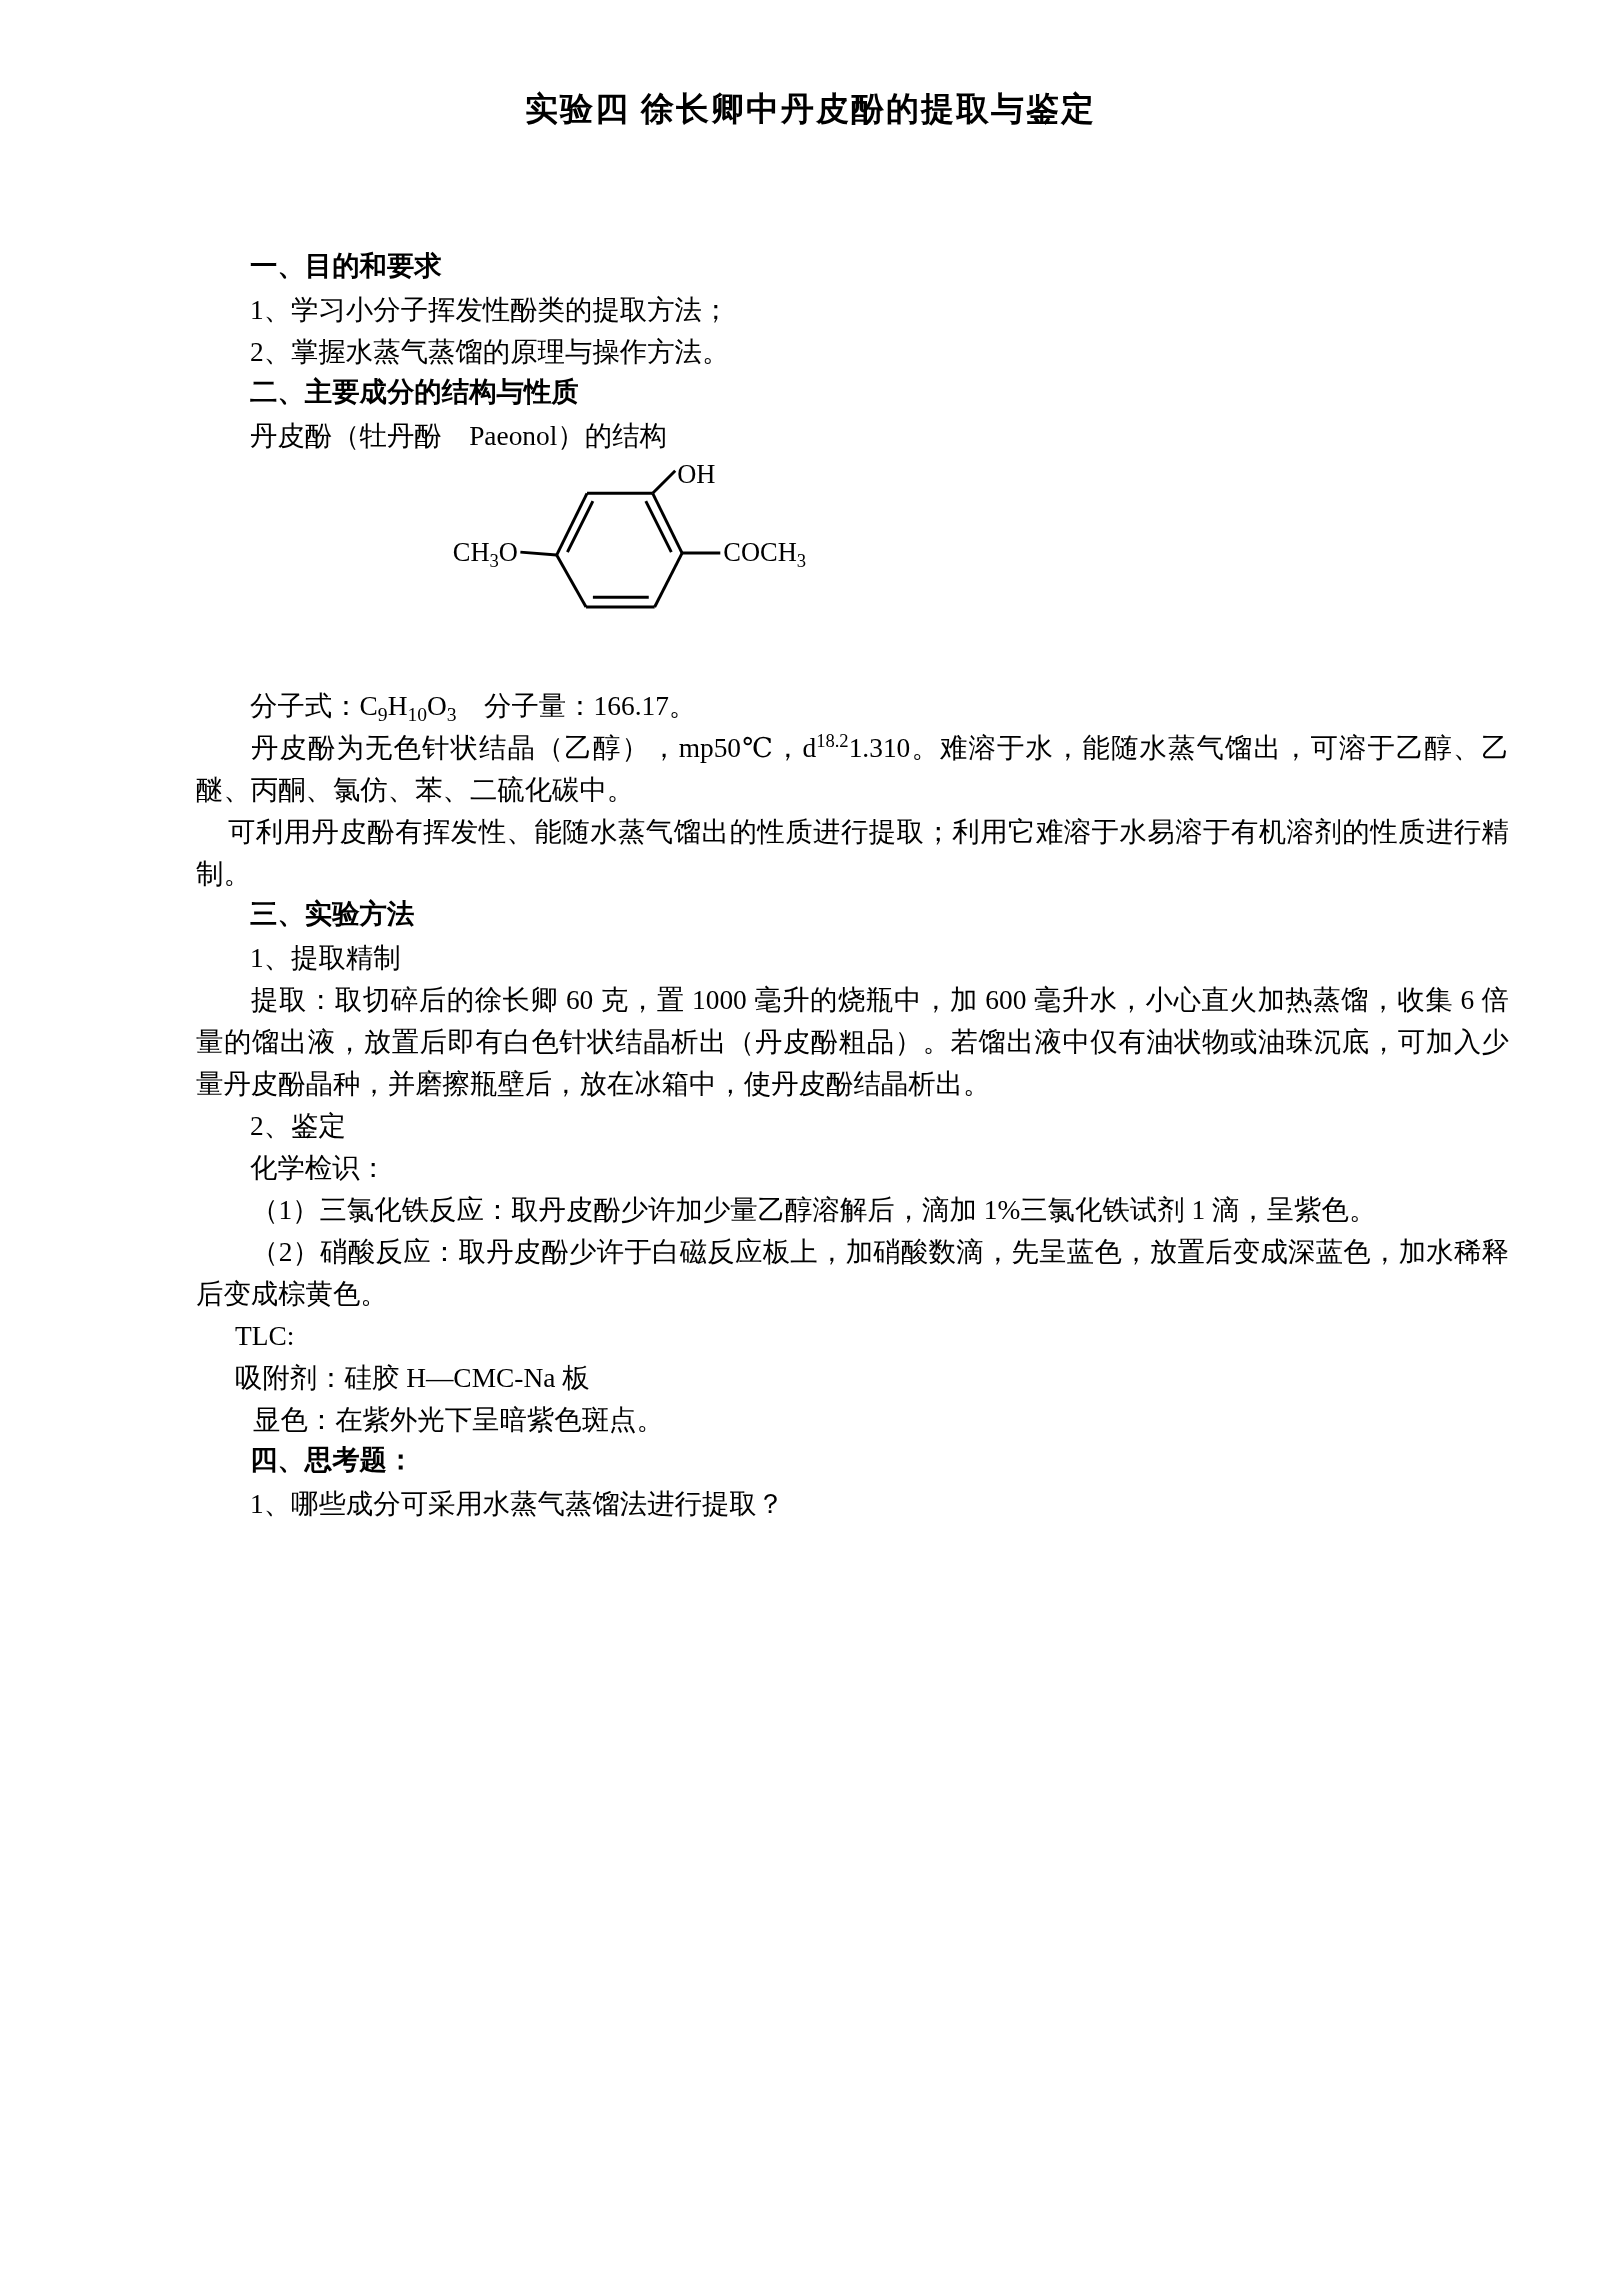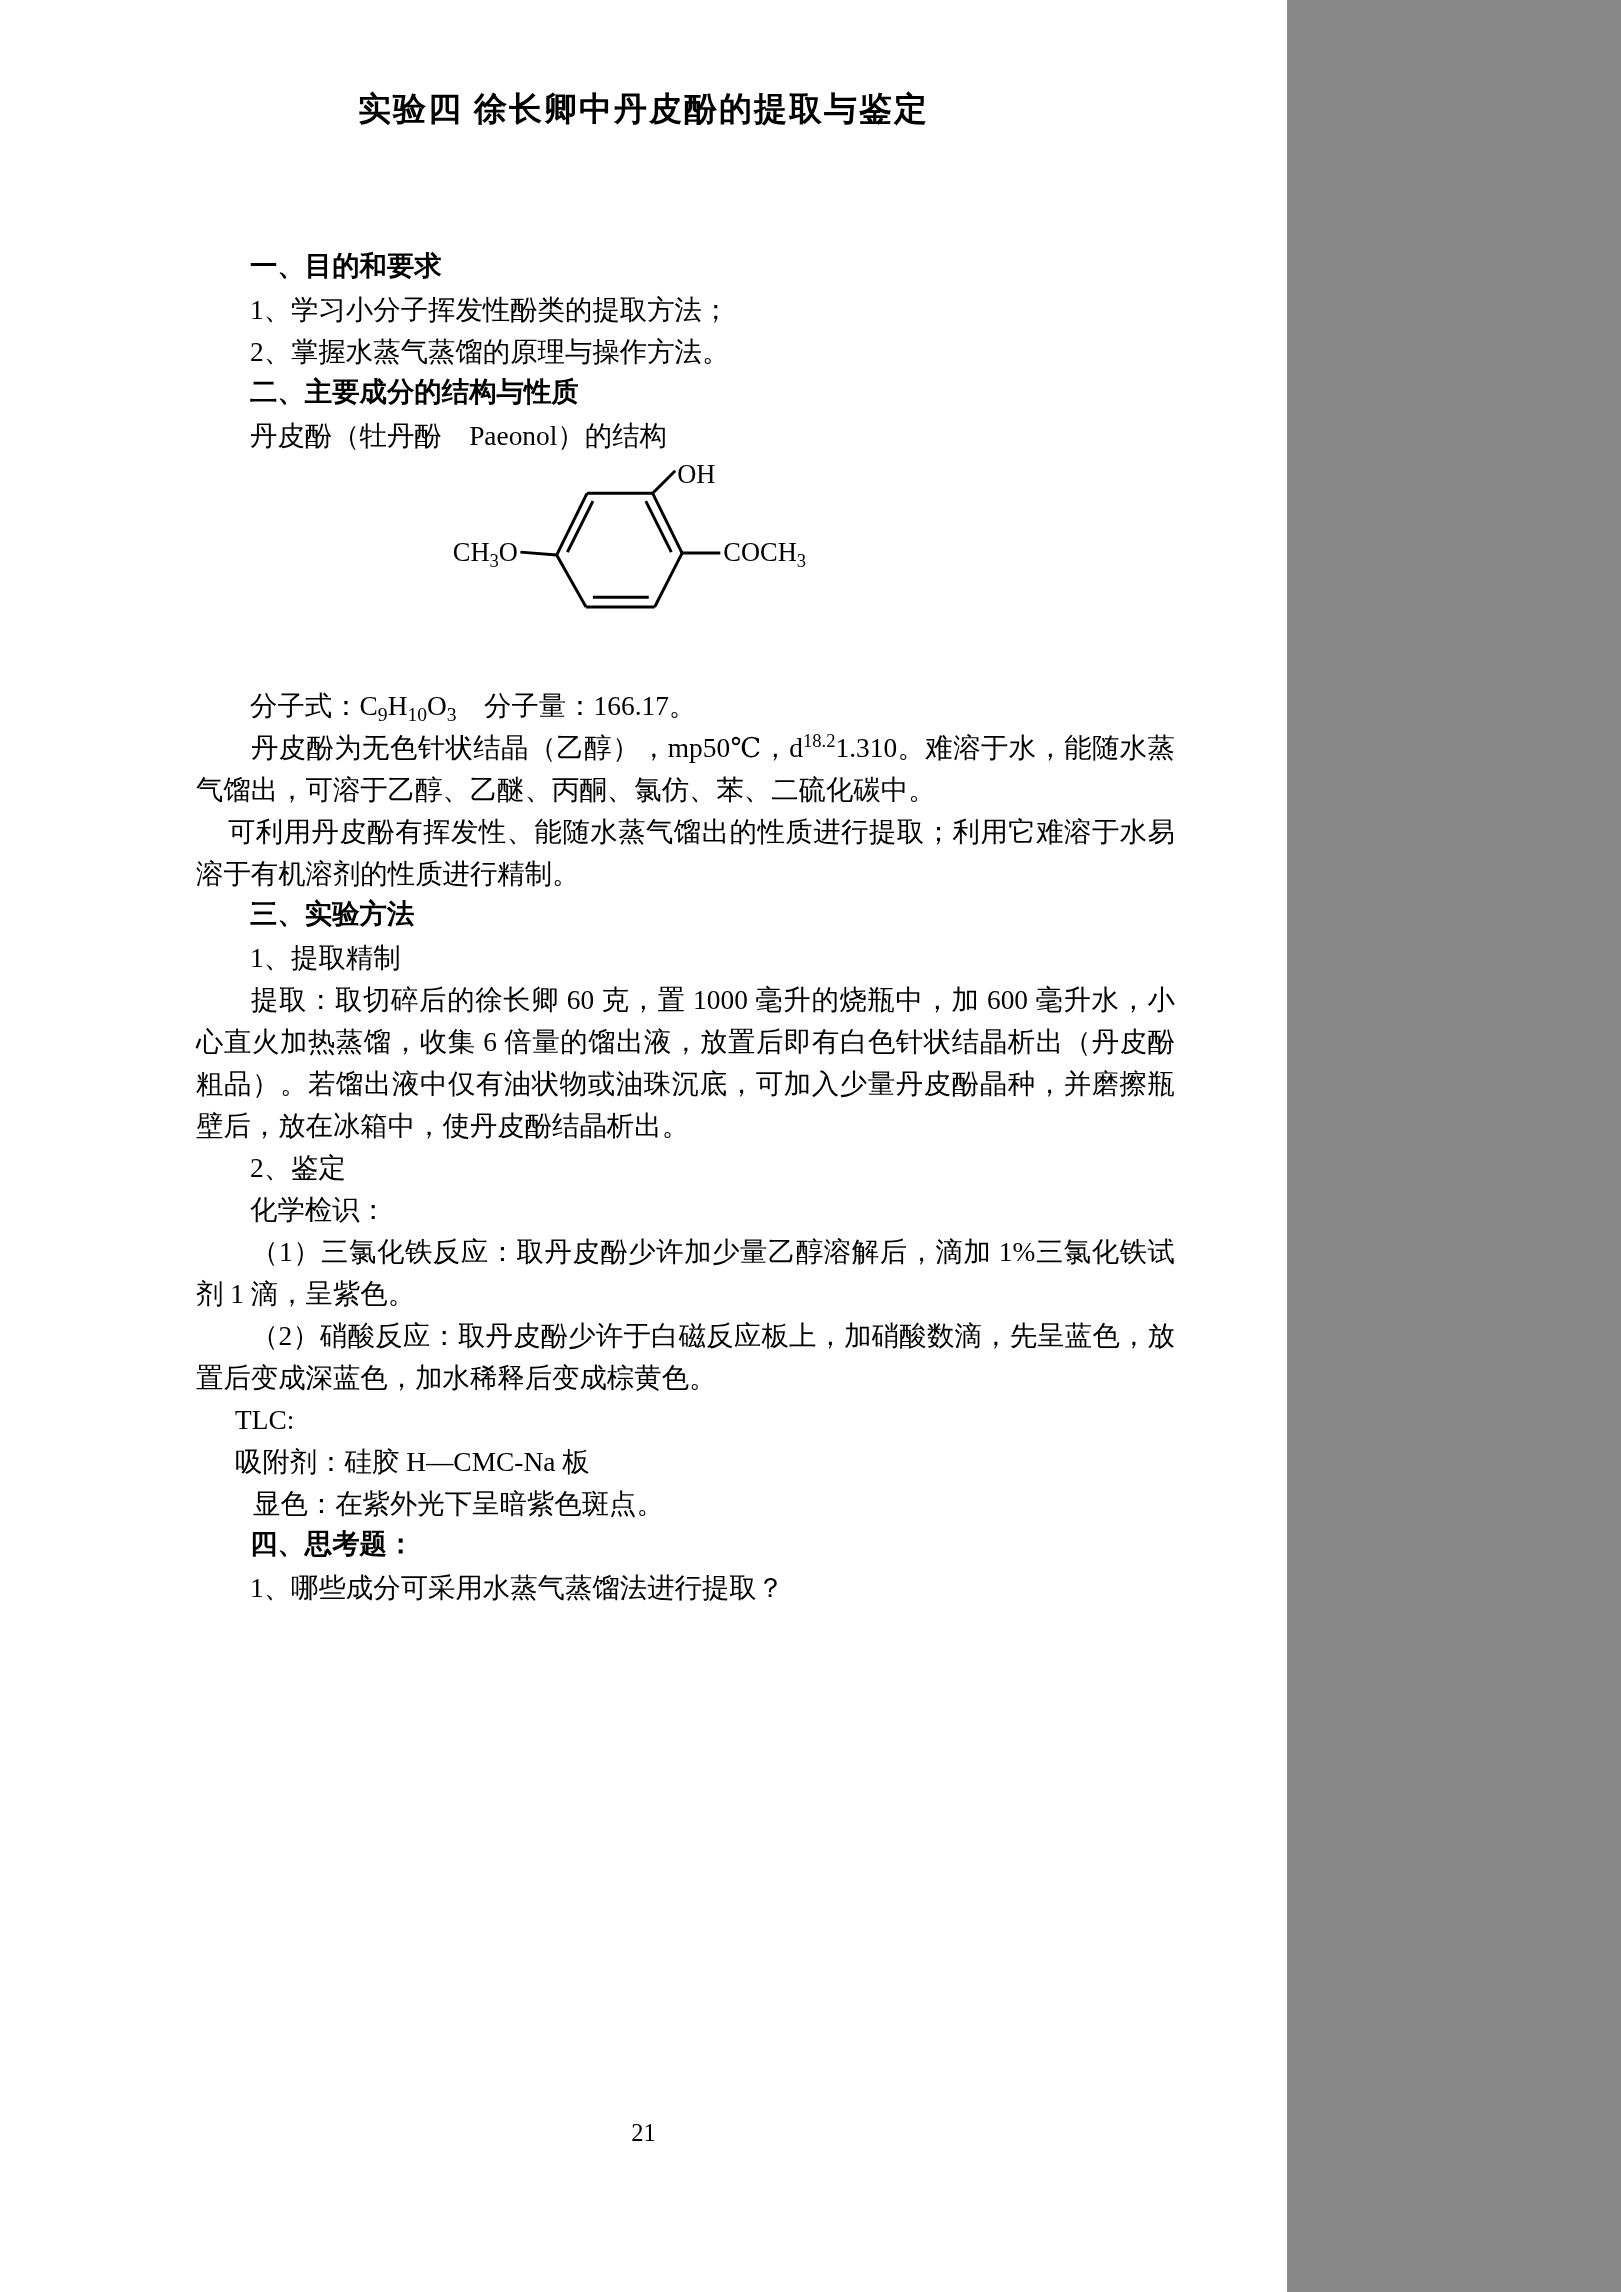--- a/index.html
+++ b/index.html
@@ -1,18 +1,18 @@
 <!DOCTYPE html>
 <html><head>
 <meta charset="utf-8">
 <style>
   html,body{margin:0;padding:0;background:#888;}
   .page{
     position:relative;
-    width:1287px;height:2293px;
+    width:1621px;height:2293px;
     background:#ffffff;
     color:#000;
     font-family:"Liberation Serif","DejaVu Serif",serif;
     overflow:hidden;
   }
   .doc-title{
     padding-top:86px;
     text-align:center;
     font-size:33px;
     line-height:45px;
@@ -115,16 +115,15 @@
     <p class="p-indent">（2）硝酸反应：取丹皮酚少许于白磁反应板上，加硝酸数滴，先呈蓝色，放置后变成深蓝色，加水稀释后变成棕黄色。</p>
     <p class="tlc-line">TLC:</p>
     <p class="tlc-line">吸附剂：硅胶 H—CMC-Na 板</p>
     <p class="vis-line">显色：在紫外光下呈暗紫色斑点。</p>
 
     <p class="heading">四、思考题：</p>
     <p class="item">1、哪些成分可采用水蒸气蒸馏法进行提取？</p>
 
   </div>
 
-  <div class="page-number">21</div>
 
 </div>
 
 
 </body></html>

